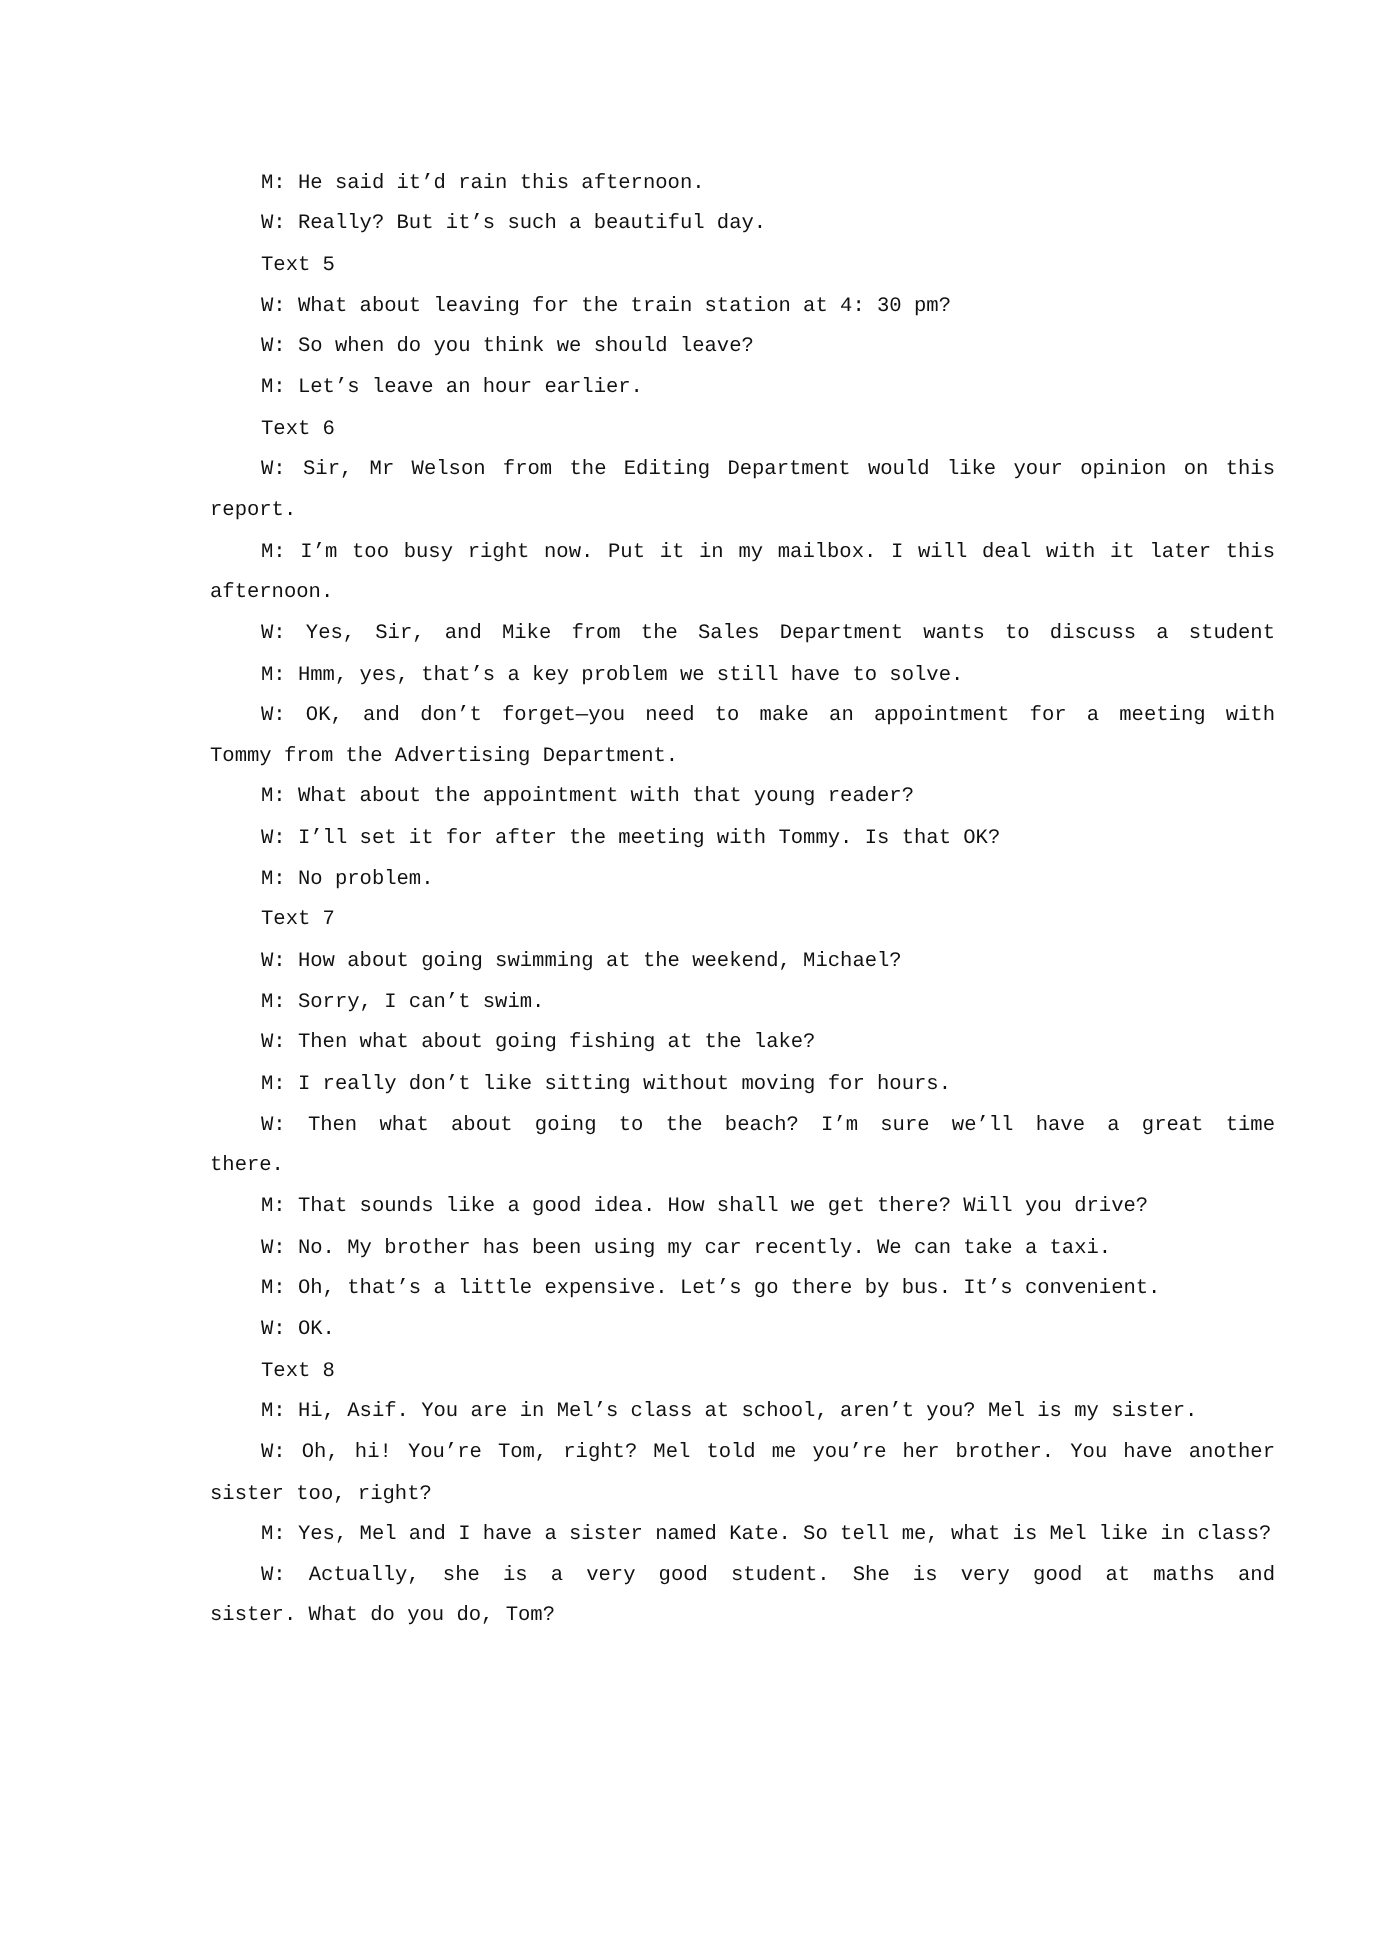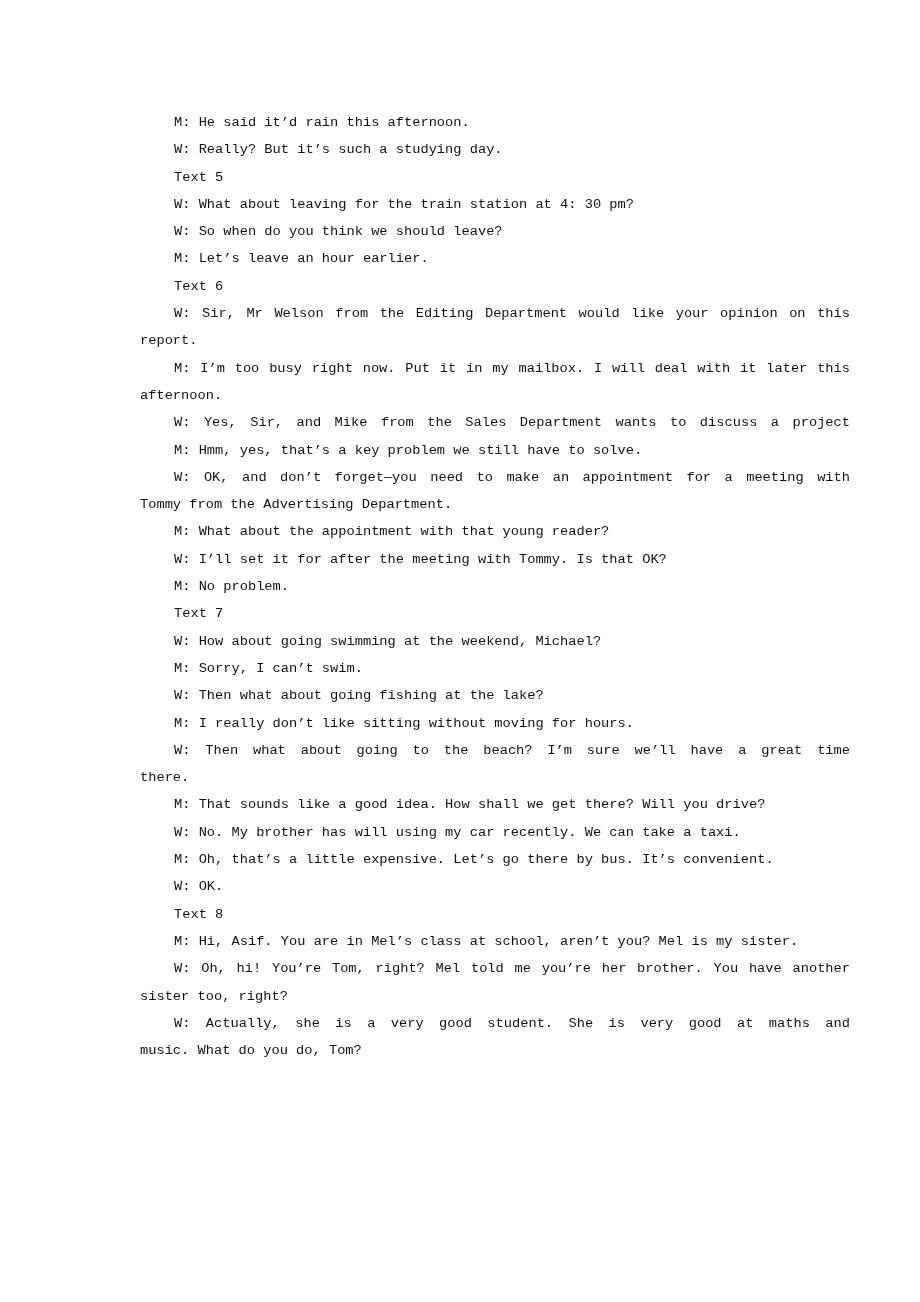--- a/index.html
+++ b/index.html
@@ -44,21 +44,21 @@
 </style>
 </head>
 <body>
 
 <div class="page">
   <div class="content" id="transcript">
       <div class="para">
         <div class="line first">M: He said it’d rain this afternoon.</div>
       </div>
       <div class="para">
-        <div class="line first">W: Really? But it’s such a studying day.</div>
+        <div class="line first">W: Really? But it’s such a beautiful day.</div>
       </div>
       <div class="para">
         <div class="line first">Text 5</div>
       </div>
       <div class="para">
         <div class="line first">W: What about leaving for the train station at 4: 30 pm?</div>
       </div>
       <div class="para">
         <div class="line first">W: So when do you think we should leave?</div>
       </div>
@@ -70,21 +70,21 @@
       </div>
       <div class="para">
         <div class="line first just">W: Sir, Mr Welson from the Editing Department would like your opinion on this</div>
         <div class="line">report.</div>
       </div>
       <div class="para">
         <div class="line first just">M: I’m too busy right now. Put it in my mailbox. I will deal with it later this</div>
         <div class="line">afternoon.</div>
       </div>
       <div class="para">
-        <div class="line first just">W: Yes, Sir, and Mike from the Sales Department wants to discuss a project</div>
+        <div class="line first just">W: Yes, Sir, and Mike from the Sales Department wants to discuss a student</div>
       </div>
       <div class="para">
         <div class="line first">M: Hmm, yes, that’s a key problem we still have to solve.</div>
       </div>
       <div class="para">
         <div class="line first just">W: OK, and don’t forget—you need to make an appointment for a meeting with</div>
         <div class="line">Tommy from the Advertising Department.</div>
       </div>
       <div class="para">
         <div class="line first">M: What about the appointment with that young reader?</div>
@@ -111,36 +111,39 @@
         <div class="line first">M: I really don’t like sitting without moving for hours.</div>
       </div>
       <div class="para">
         <div class="line first just">W: Then what about going to the beach? I’m sure we’ll have a great time</div>
         <div class="line">there.</div>
       </div>
       <div class="para">
         <div class="line first">M: That sounds like a good idea. How shall we get there? Will you drive?</div>
       </div>
       <div class="para">
-        <div class="line first">W: No. My brother has will using my car recently. We can take a taxi.</div>
+        <div class="line first">W: No. My brother has been using my car recently. We can take a taxi.</div>
       </div>
       <div class="para">
         <div class="line first">M: Oh, that’s a little expensive. Let’s go there by bus. It’s convenient.</div>
       </div>
       <div class="para">
         <div class="line first">W: OK.</div>
       </div>
       <div class="para">
         <div class="line first">Text 8</div>
       </div>
       <div class="para">
         <div class="line first">M: Hi, Asif. You are in Mel’s class at school, aren’t you? Mel is my sister.</div>
       </div>
       <div class="para">
         <div class="line first just">W: Oh, hi! You’re Tom, right? Mel told me you’re her brother. You have another</div>
         <div class="line">sister too, right?</div>
       </div>
       <div class="para">
+        <div class="line first">M: Yes, Mel and I have a sister named Kate. So tell me, what is Mel like in class?</div>
+      </div>
+      <div class="para">
         <div class="line first just">W: Actually, she is a very good student. She is very good at maths and</div>
-        <div class="line">music. What do you do, Tom?</div>
+        <div class="line">sister. What do you do, Tom?</div>
       </div>
     </div>
 </div>
 
 </body></html>

